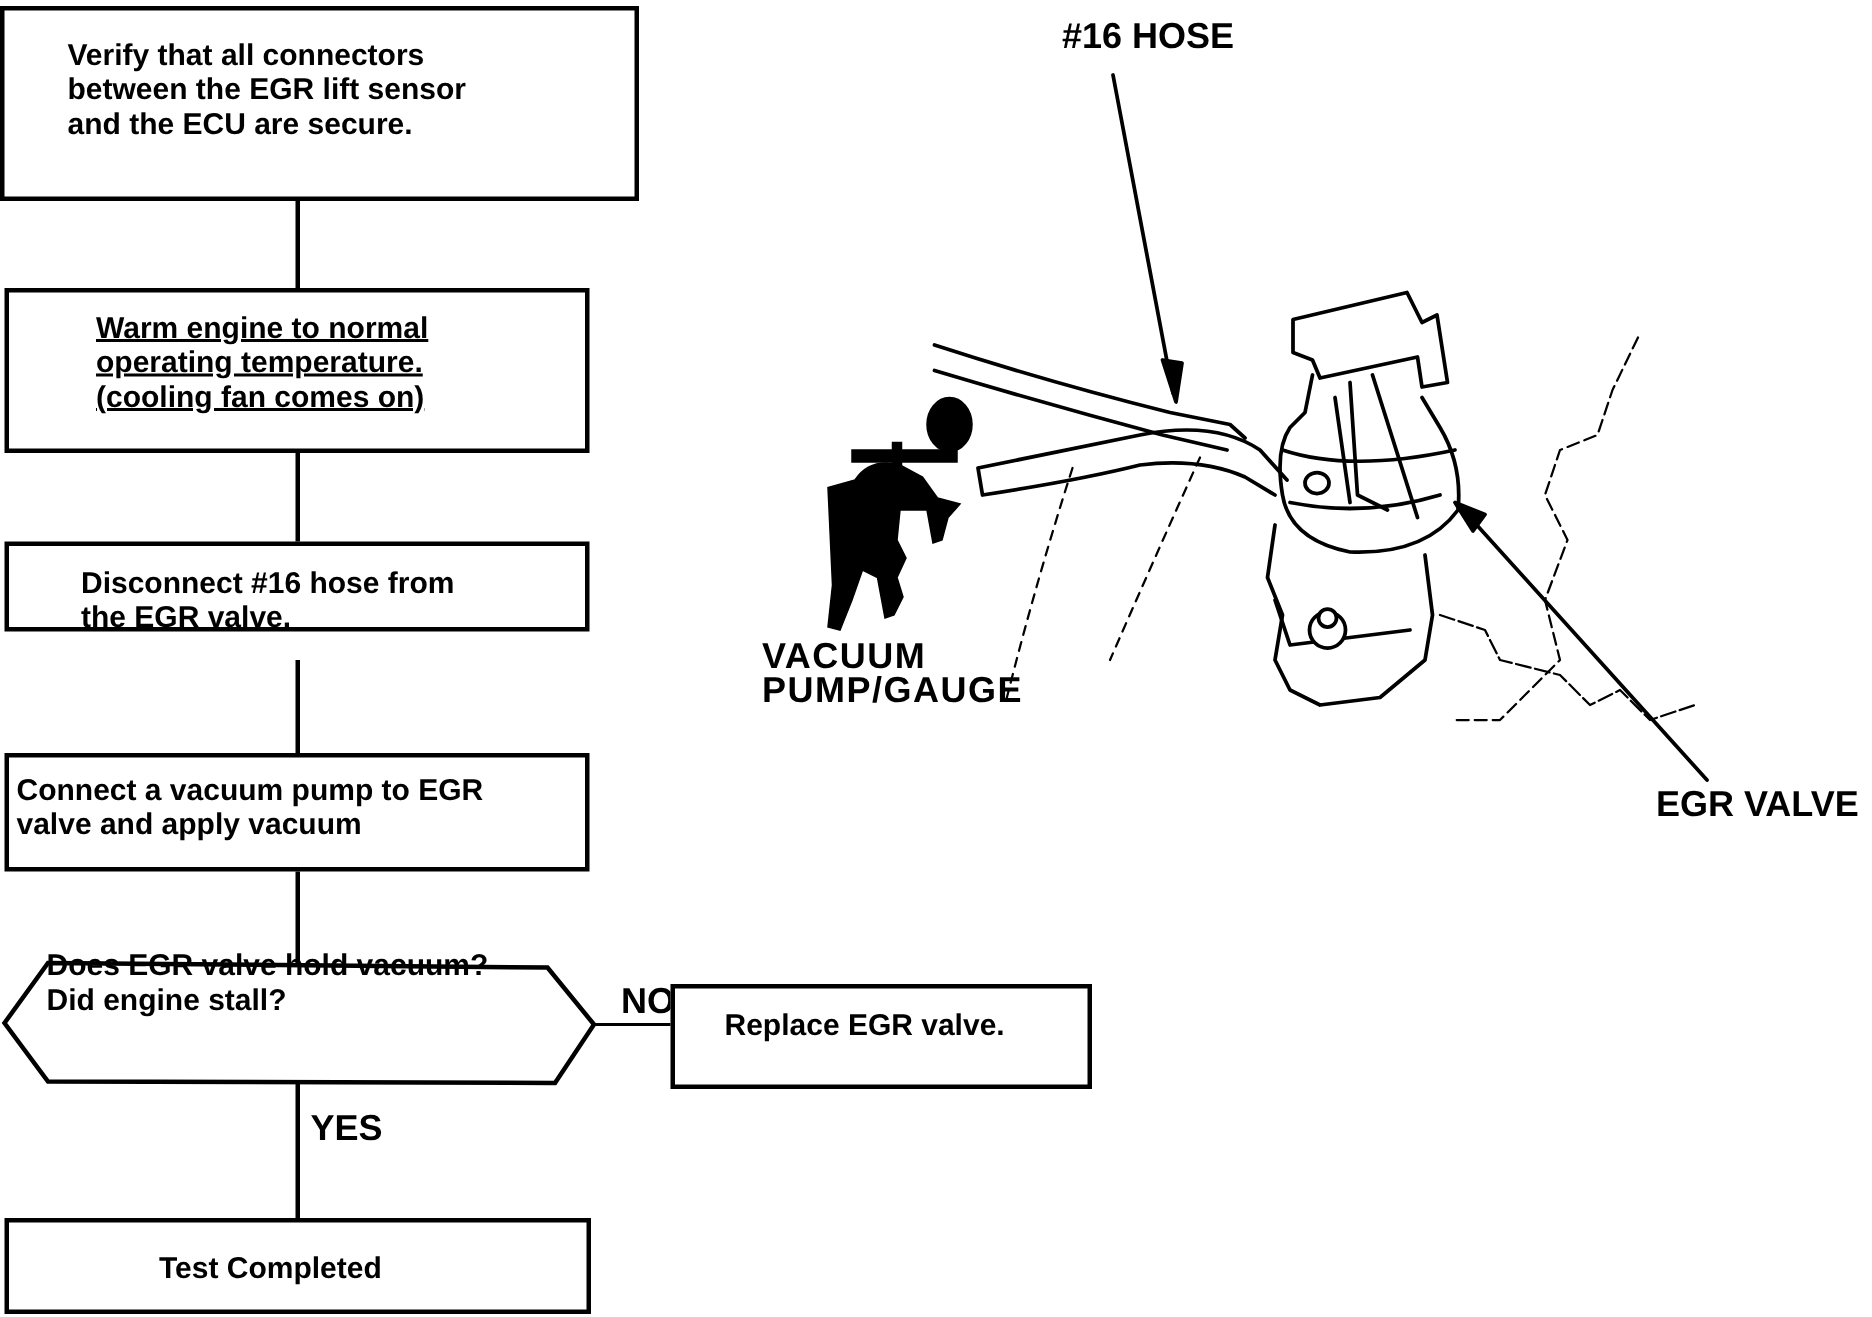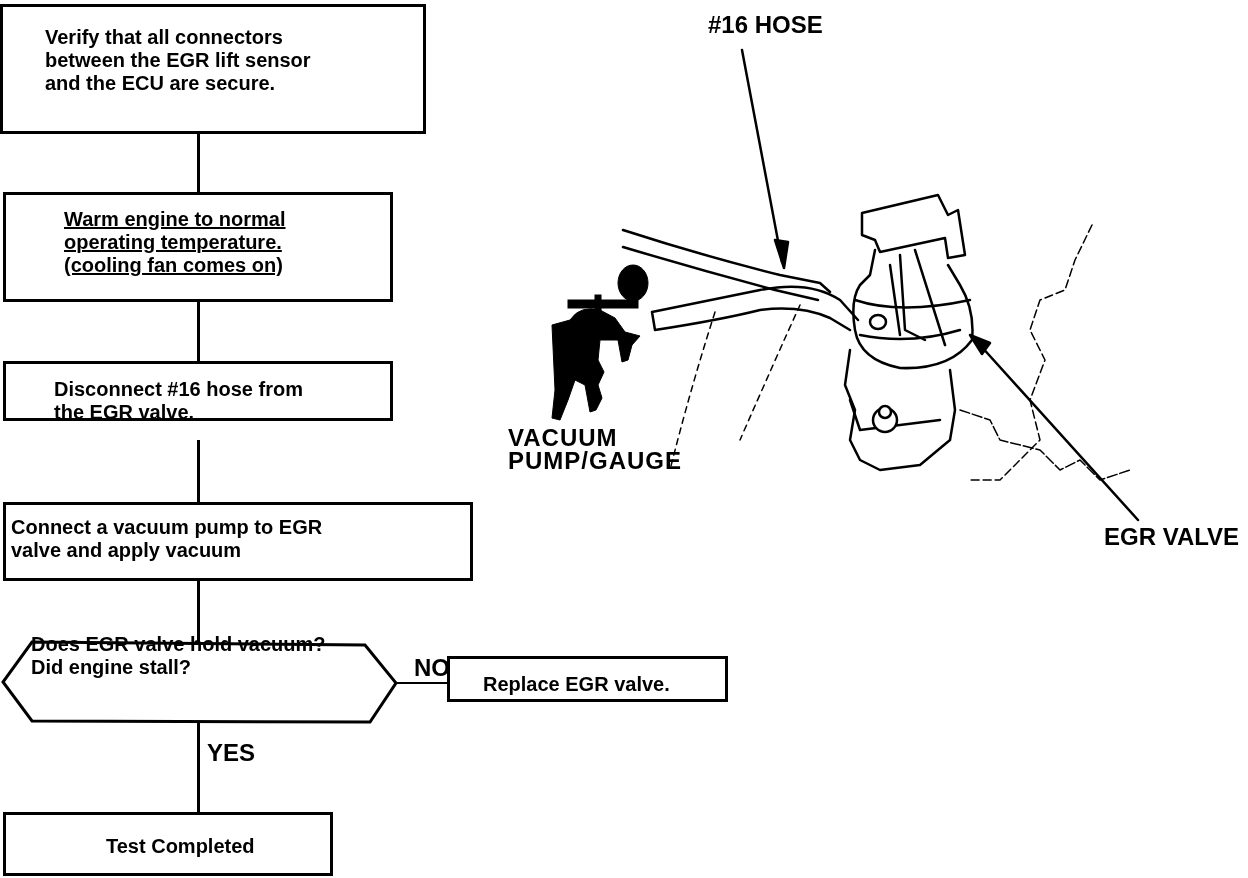--- a/index.html
+++ b/index.html
@@ -32,40 +32,40 @@
   <div class="box-text" style="left:58px; top:13px;text-decoration:underline;">Warm engine to normal
 operating temperature.
 (cooling fan comes on)</div>
 </div>
 
 <div class="box" style="left:3px; top:361px; width:390px; height:60px;">
   <div class="box-text" style="left:48px; top:14px;">Disconnect #16 hose from
 the EGR valve.</div>
 </div>
 
-<div class="box" style="left:3px; top:502px; width:470px; height:79px;">
+<div class="box" style="left:3px; top:502px; width:390px; height:79px;">
   <div class="box-text" style="left:5px; top:11px;">Connect a vacuum pump to EGR
 valve and apply vacuum</div>
 </div>
 
 <svg width="1248" height="878">
   <polygon points="32,642 365,645 396,683 370,722 32,721 3,682" fill="#fff" stroke="#000" stroke-width="3" stroke-linejoin="miter"></polygon>
 </svg>
 <div class="box-text" style="left:31px; top:633px;">Does EGR valve hold vacuum?
 Did engine stall?</div>
 
 <div class="label" style="left:414px; top:656px;">NO</div>
 
-<div class="box" style="left:447px; top:656px; width:281px; height:46px;">
+<div class="box" style="left:447px; top:656px; width:281px; height:70px;">
   <div class="box-text" style="left:33px; top:14px;">Replace EGR valve.</div>
 </div>
 
 <div class="label" style="left:207px; top:741px;text-align:right;">YES</div>
 
-<div class="box" style="left:3px; top:812px; width:330px; height:64px;">
+<div class="box" style="left:3px; top:812px; width:391px; height:64px;">
   <div class="box-text" style="left:100px; top:20px;">Test Completed</div>
 </div>
 
 <svg width="1248" height="878" style="pointer-events:none;">
   <g fill="none" stroke="#000" stroke-width="2.5" stroke-linecap="round" stroke-linejoin="round">
 
     <line x1="742" y1="50" x2="782" y2="262"></line>
     <polygon points="775,240 788,242 784,268" fill="#000"></polygon>
 
     <line x1="1138" y1="520" x2="980" y2="345"></line>

